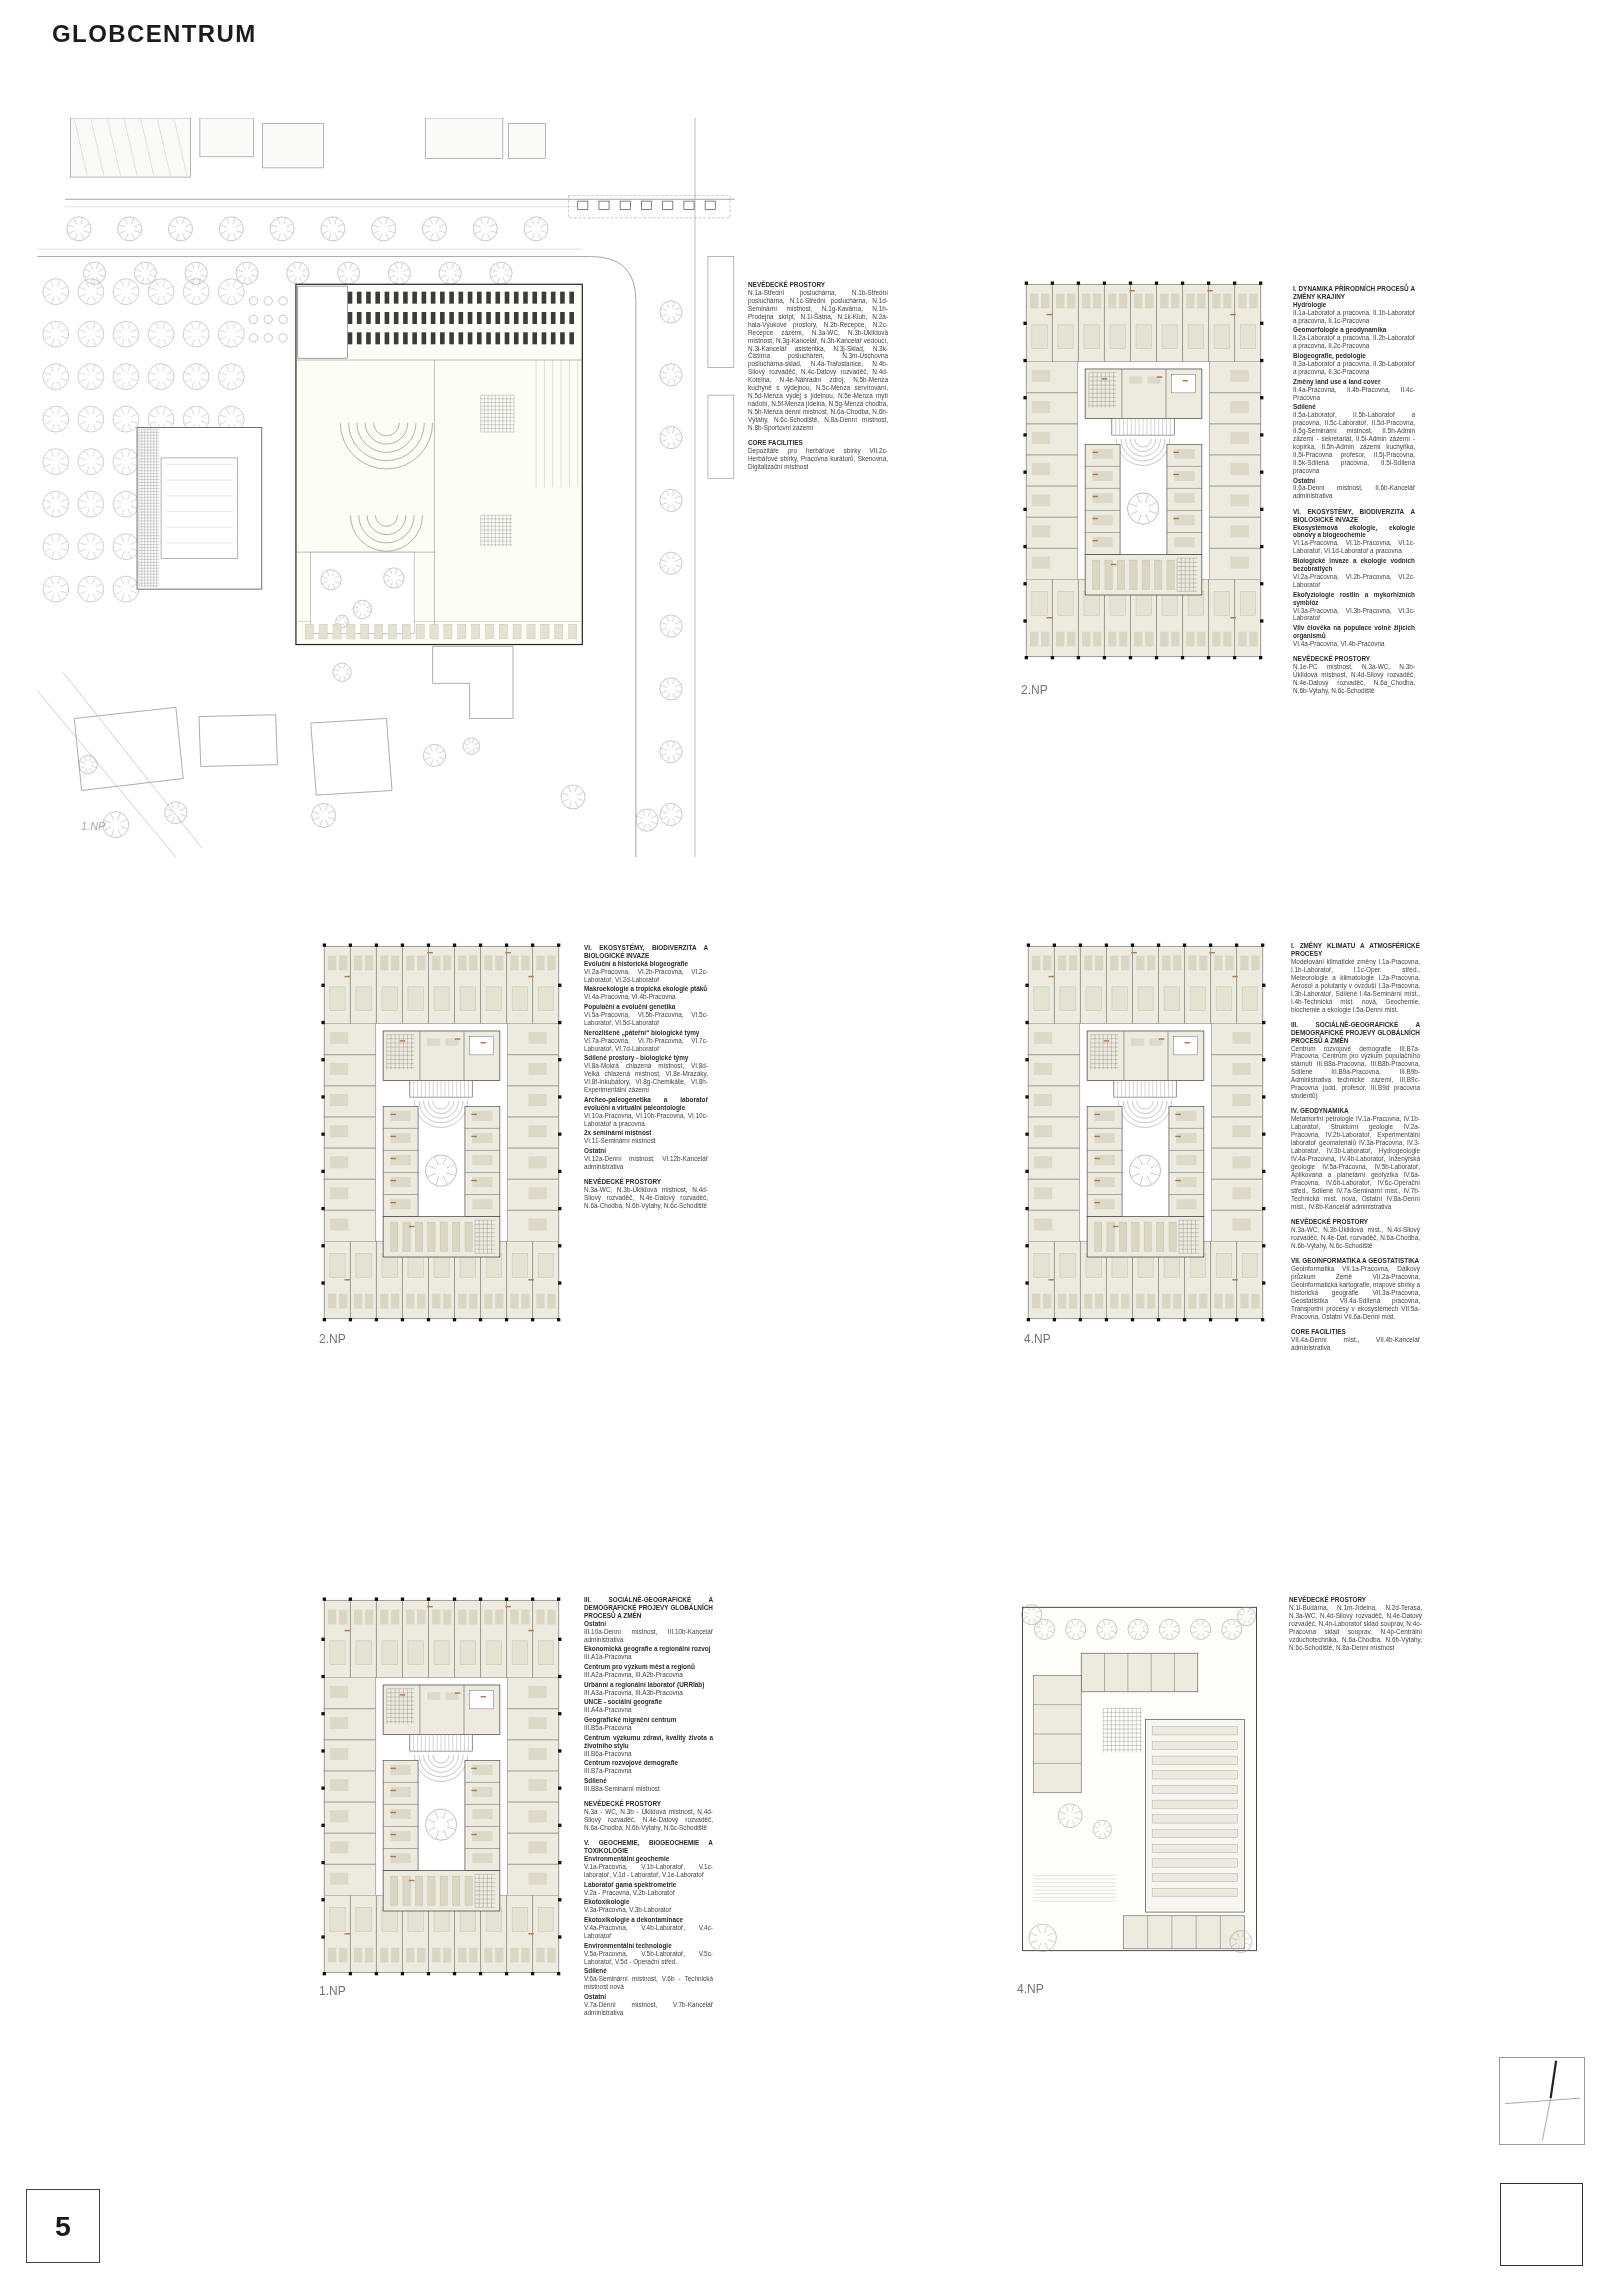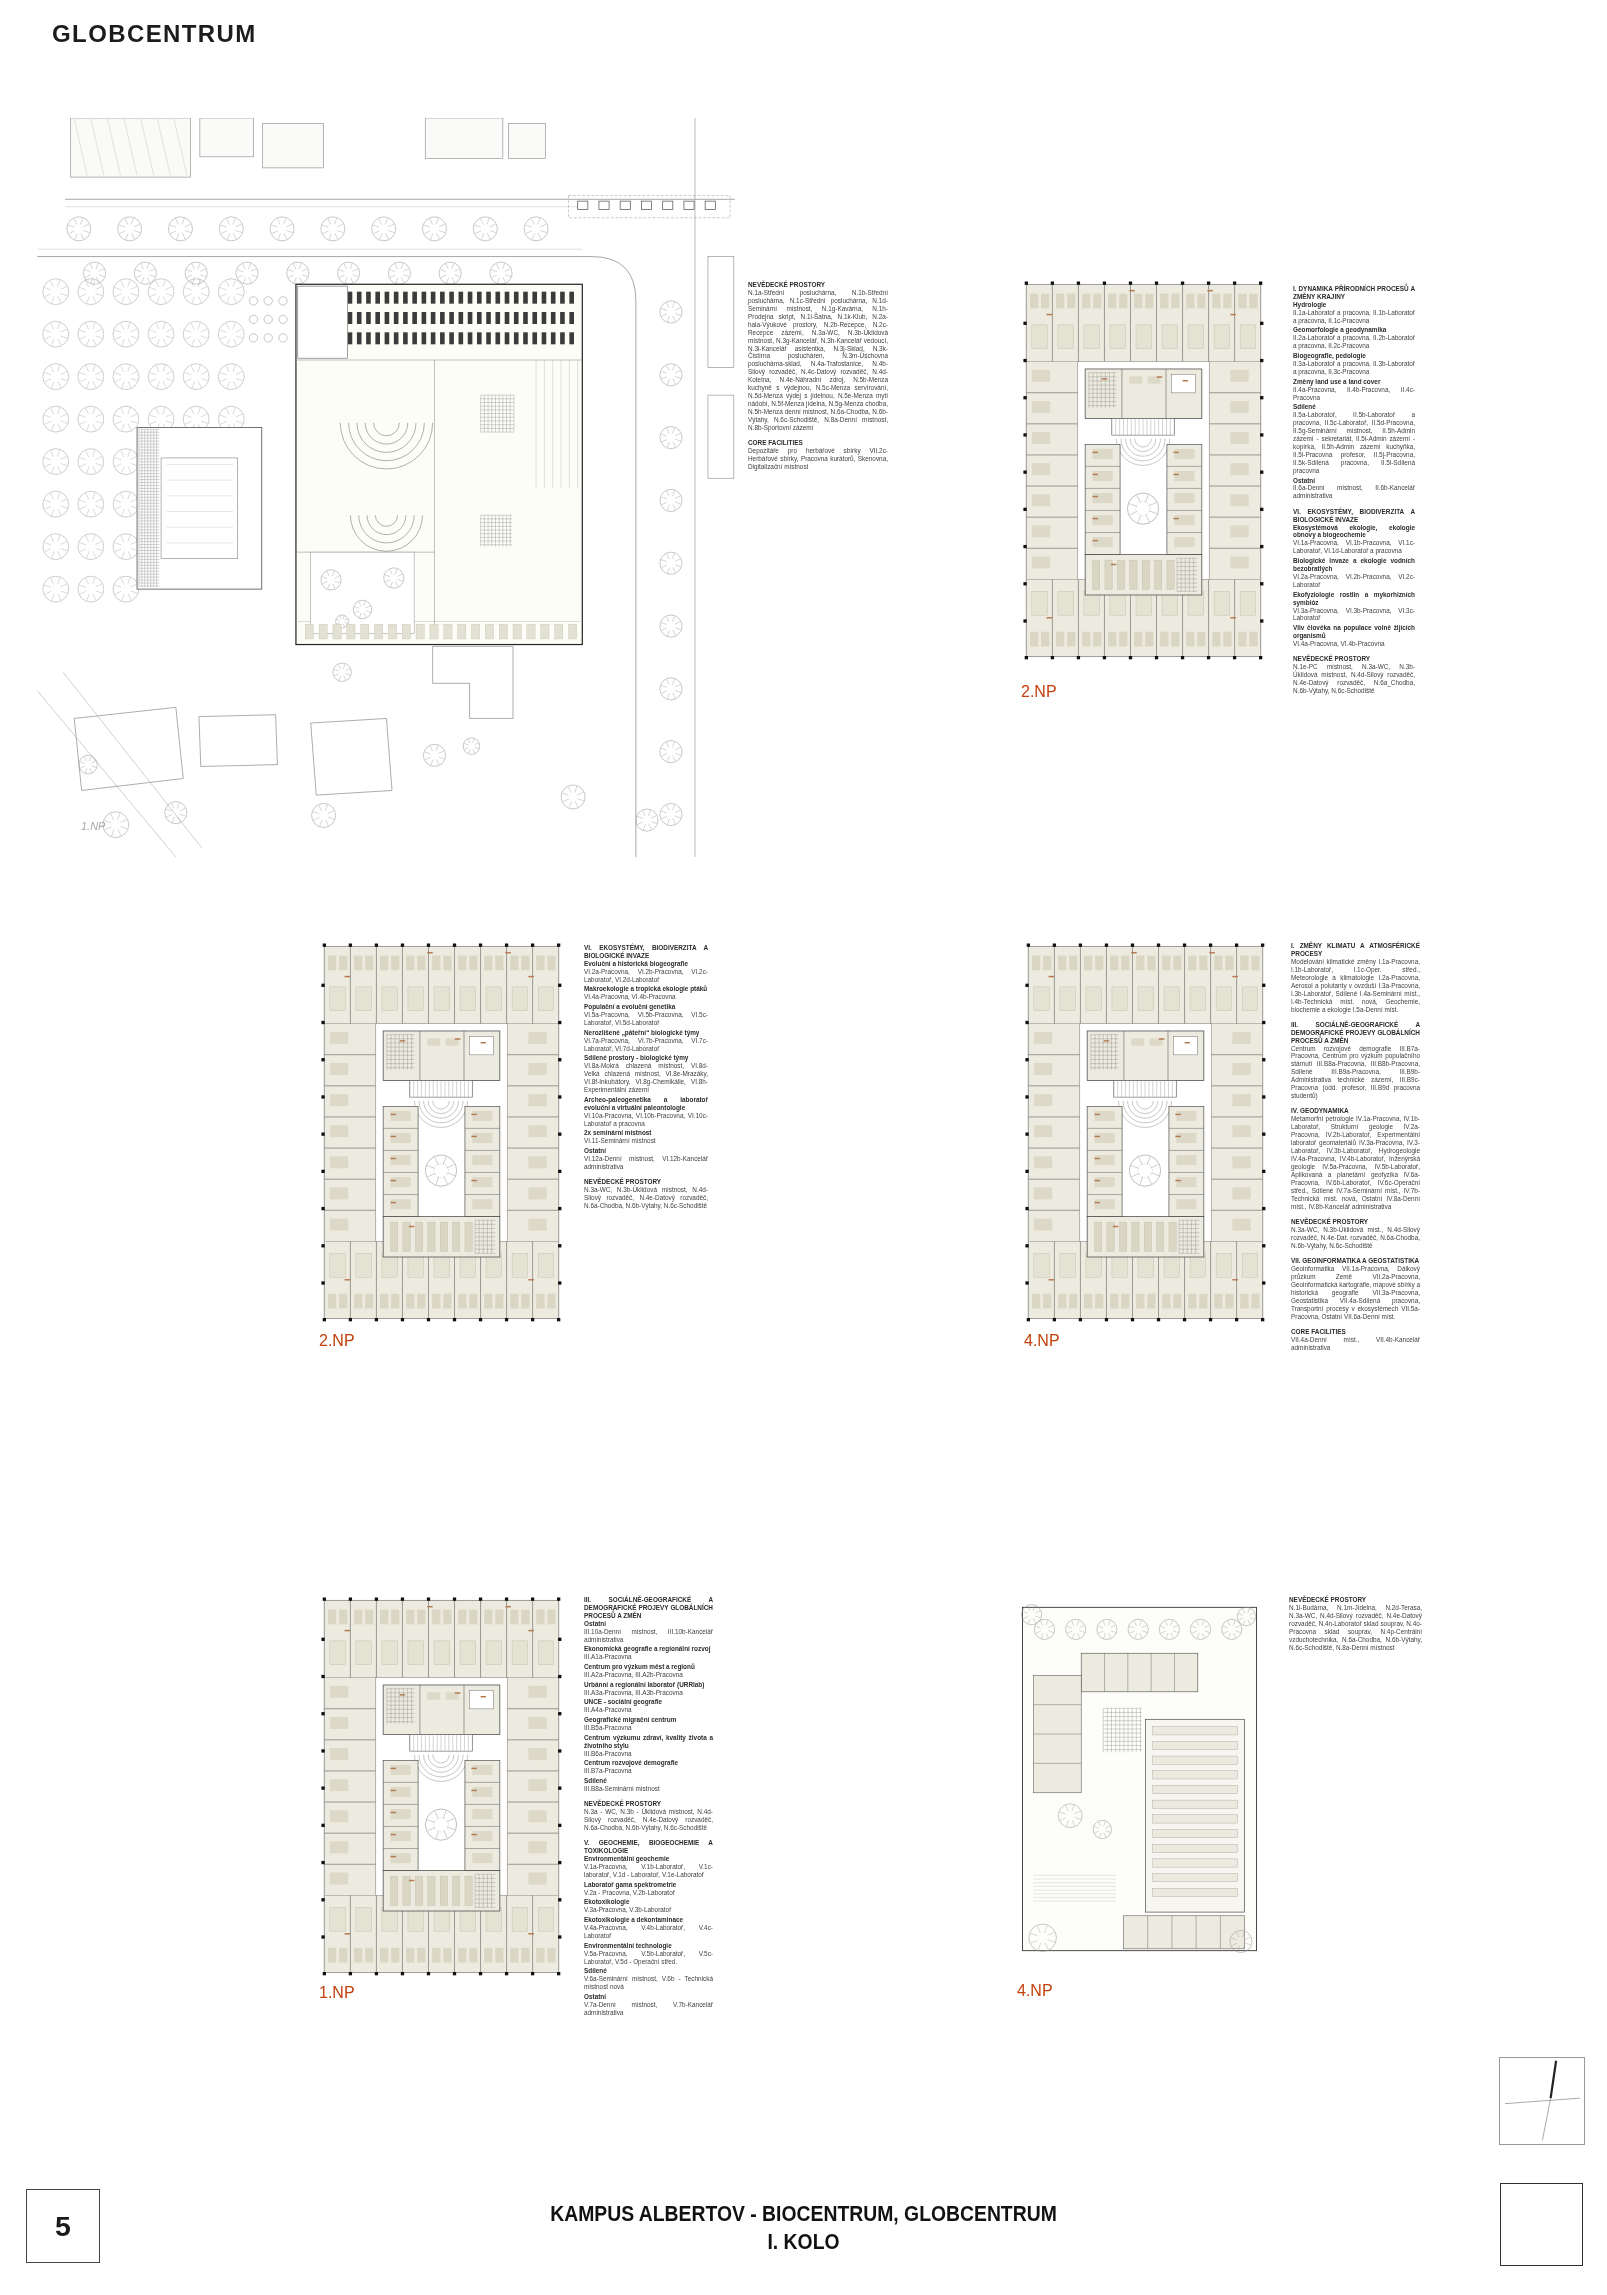--- a/index.html
+++ b/index.html
@@ -1,20 +1,20 @@
 <!DOCTYPE html>
 <html style="font-size:14.7px"><head>
 <meta charset="utf-8">
 <style>
   html,body{margin:0;padding:0;background:#e8e8e8;}
   .sheet{position:relative;width:1607px;height:2296px;background:#ffffff;margin:0 auto;
          font-family:"Liberation Sans",sans-serif;overflow:hidden;}
   .page-title{position:absolute;left:52px;top:20px;font-size:24px;font-weight:bold;
               letter-spacing:1.4px;color:#1c1c1c;}
-  .plan-label{position:absolute;font-size:16px;color:#c2410c;}
+  .plan-label{position:absolute;font-size:12px;color:#737373;}
   .plan-label.light{color:#a8a8a8;font-size:11px;font-style:italic;}
   .ann{position:absolute;font-size:6.4px;line-height:1.24;color:#3f3f3f;text-align:justify;}
   .ann-h,.ann-sh{font-weight:700;color:#2b2b2b;}
   .ann-sec+.ann-sec{margin-top:7.3px;}
   .ann-b{margin-bottom:1.8px;}
   svg.plan{position:absolute;}
   .sheet-num{position:absolute;left:26px;top:2189px;width:72px;height:72px;
              border:1.4px solid #444;display:flex;align-items:center;justify-content:center;
              font-size:28.5px;font-weight:bold;color:#1a1a1a;background:#fff;}
   .footer-title{position:absolute;left:0;top:2200px;width:1607px;text-align:center;color:#111;}
@@ -2374,24 +2374,20 @@
     </svg>
   <div class="plan-label" style="left:1017px;top:1982px">4.NP</div>
   <div class="ann" style="left:1289px;top:1596px;width:133px">
       <div class="ann-sec">
         <div class="ann-h">NEVĚDECKÉ PROSTORY</div>
         <div class="ann-b">N.1l-Budárna, N.1m-Jídelna, N.2d-Terasa, N.3a-WC, N.4d-Silový rozvaděč, N.4e-Datový rozvaděč, N.4n-Laboratoř sklad souprav, N.4o-Pracovna sklad souprav, N.4p-Centrální vzduchotechnika, N.6a-Chodba, N.6b-Výtahy, N.6c-Schodiště, N.8a-Denní místnost</div>
       </div>
     </div>
 
   <div class="sheet-num">5</div>
-  <div class="footer-title">
-    <div class="l1">KAMPUS ALBERTOV - BIOCENTRUM, GLOBCENTRUM</div>
-    <div class="l2">I. KOLO</div>
-  </div>
   <div class="compass-box">
     <svg width="83" height="84" viewBox="0 0 90 92">
       <line x1="5" y1="50" x2="87" y2="44" stroke="#8a8a8a" stroke-width="0.8"></line>
       <line x1="46" y1="90" x2="55" y2="44" stroke="#8a8a8a" stroke-width="0.8"></line>
       <line x1="55" y1="44" x2="61" y2="3" stroke="#222" stroke-width="2.4"></line>
     </svg>
   </div>
   <div class="logo-box"></div>
 </div>
 

